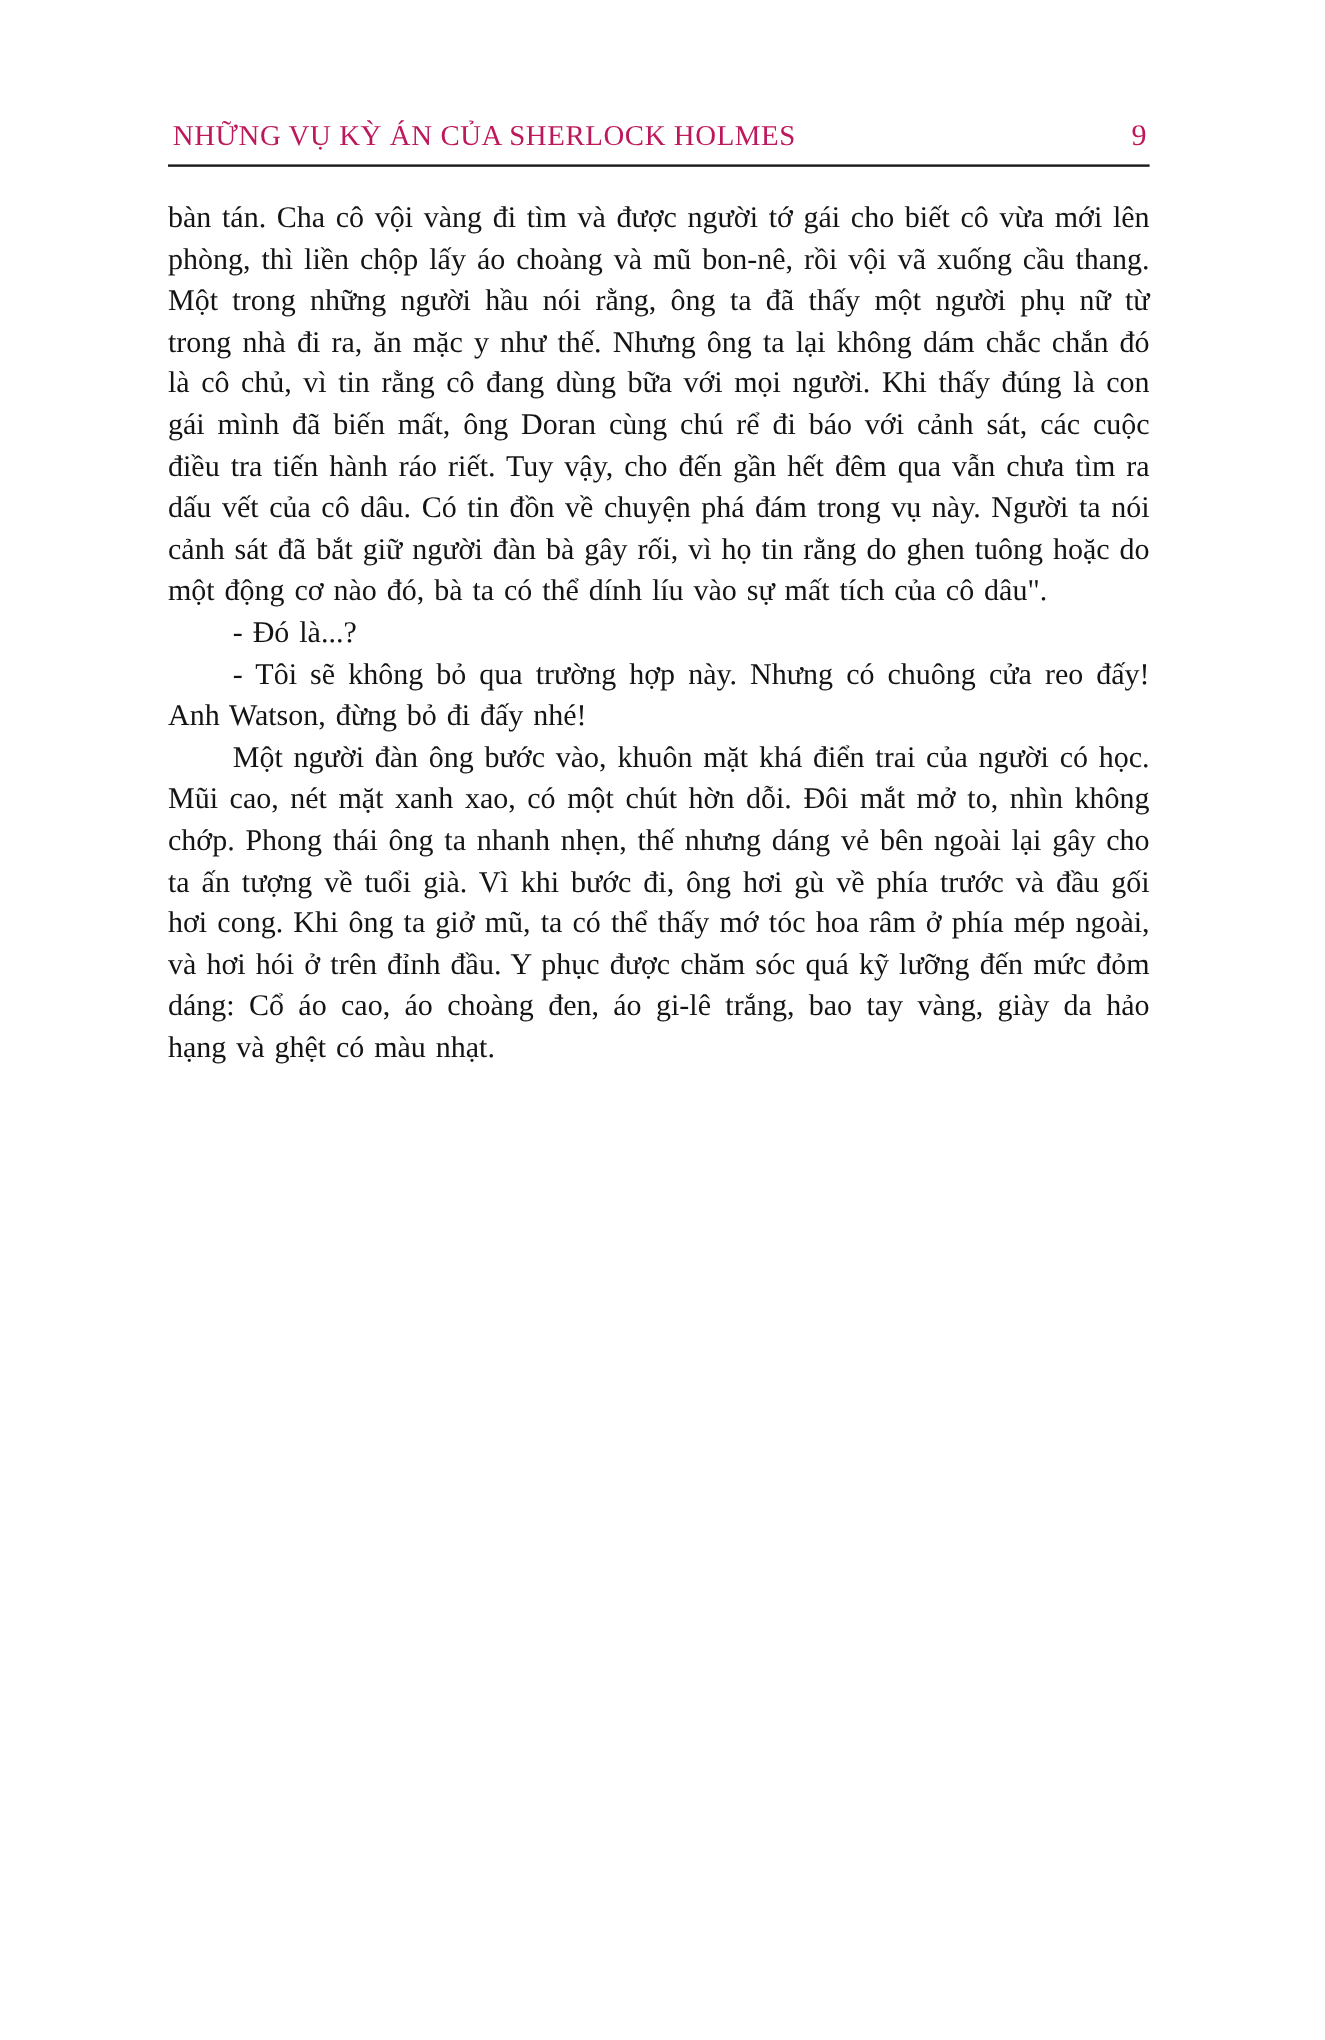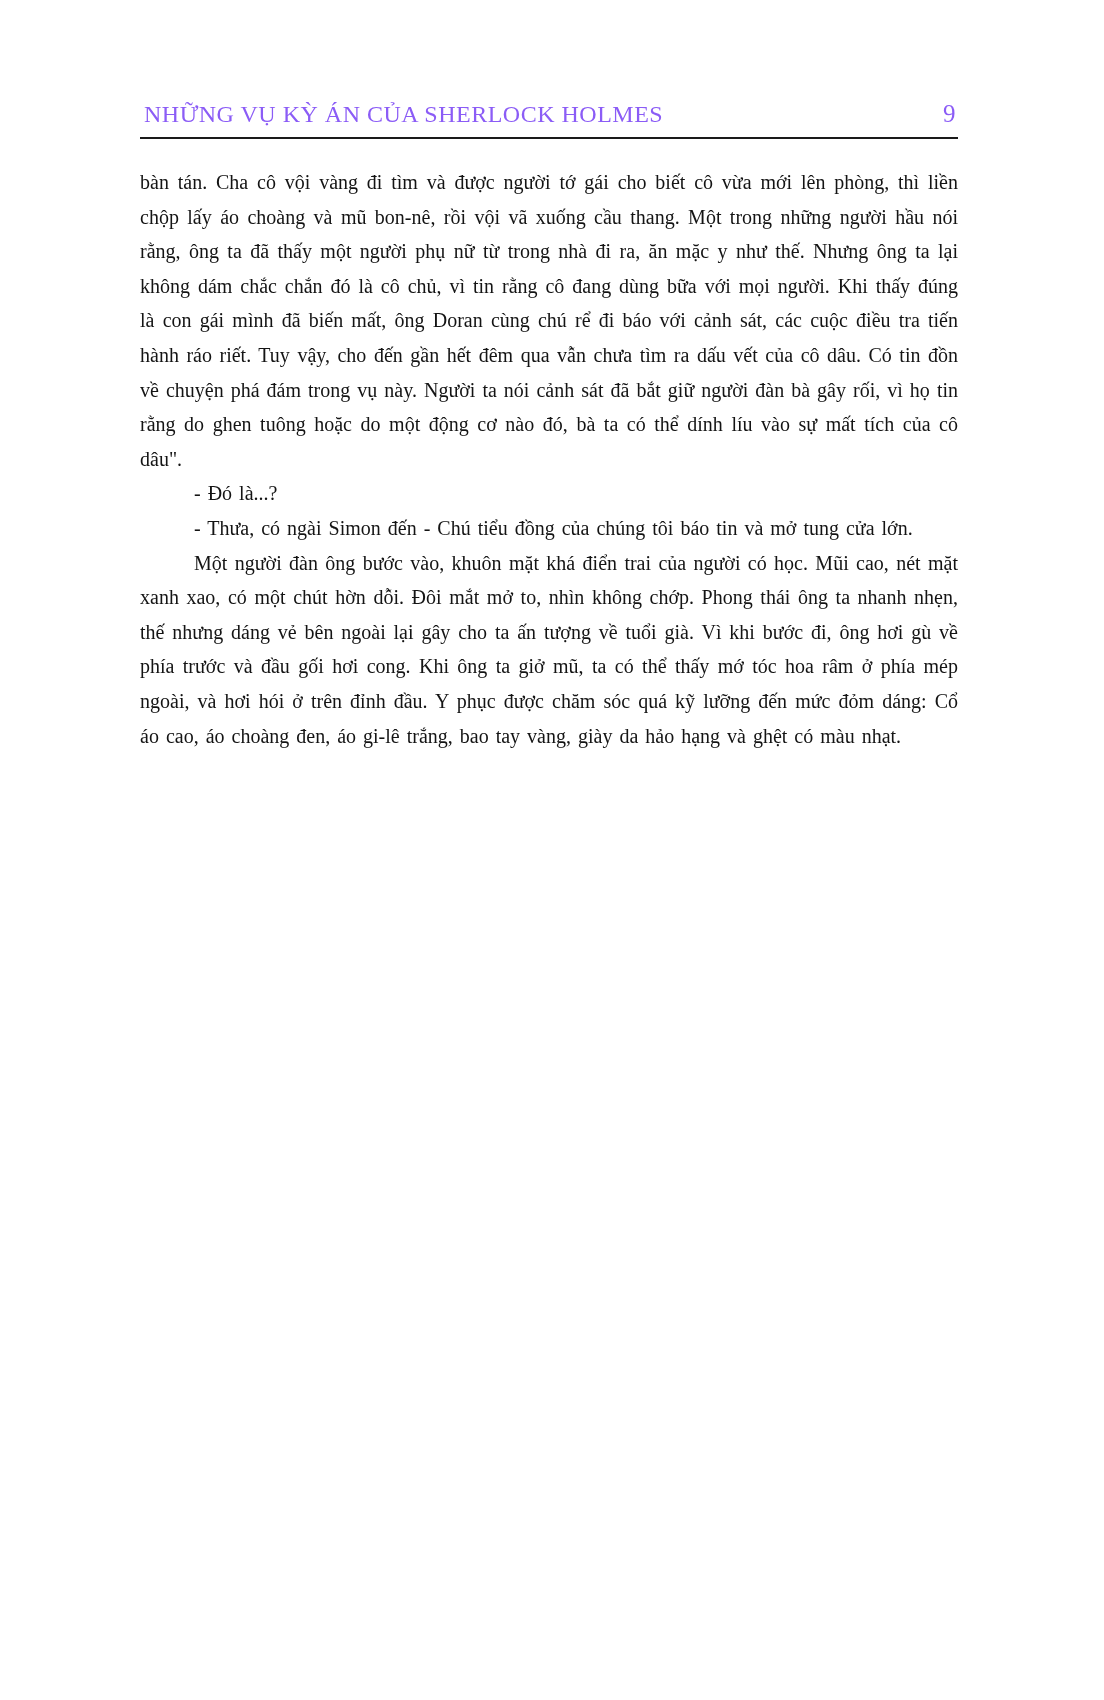--- a/index.html
+++ b/index.html
@@ -18,37 +18,37 @@
     box-sizing: border-box;
     padding: 100px 146px 60px 140px;
     overflow: hidden;
   }
   .running-head {
     display: flex;
     justify-content: space-between;
     align-items: flex-end;
     font-size: 24px;
     letter-spacing: 0.5px;
-    color: #8b5cf6;
+    color: #be185d;
   }
   .running-head .title {
     padding-left: 4px;
   }
   .running-head .pagenum {
     font-size: 25px;
     padding-right: 2px;
   }
   .head-rule {
     border: 0;
     border-top: 2.5px solid #1a1a1a;
     margin: 9px 0 0 0;
   }
   .body-text {
     margin-top: 26px;
-    font-size: 20px;
+    font-size: 25px;
     line-height: 34.6px;
     text-align: justify;
     word-spacing: 2px;
   }
   .body-text p {
     margin: 0;
     padding: 0;
   }
   .body-text p.indent {
     text-indent: 54px;
@@ -59,16 +59,16 @@
 
 <div class="page">
   <div class="running-head">
     <span class="title">NHỮNG VỤ KỲ ÁN CỦA SHERLOCK HOLMES</span>
     <span class="pagenum">9</span>
   </div>
   <hr class="head-rule">
   <div class="body-text" id="paragraphs">
       <p>bàn tán. Cha cô vội vàng đi tìm và được người tớ gái cho biết cô vừa mới lên phòng, thì liền chộp lấy áo choàng và mũ bon-nê, rồi vội vã xuống cầu thang. Một trong những người hầu nói rằng, ông ta đã thấy một người phụ nữ từ trong nhà đi ra, ăn mặc y như thế. Nhưng ông ta lại không dám chắc chắn đó là cô chủ, vì tin rằng cô đang dùng bữa với mọi người. Khi thấy đúng là con gái mình đã biến mất, ông Doran cùng chú rể đi báo với cảnh sát, các cuộc điều tra tiến hành ráo riết. Tuy vậy, cho đến gần hết đêm qua vẫn chưa tìm ra dấu vết của cô dâu. Có tin đồn về chuyện phá đám trong vụ này. Người ta nói cảnh sát đã bắt giữ người đàn bà gây rối, vì họ tin rằng do ghen tuông hoặc do một động cơ nào đó, bà ta có thể dính líu vào sự mất tích của cô dâu".</p>
       <p class="indent">- Đó là...?</p>
-      <p class="indent">- Thưa, có ngài Simon đến - Chú tiểu đồng của chúng tôi báo tin và mở tung cửa lớn.</p>
+      <p class="indent">- Tôi sẽ không bỏ qua trường hợp này. Nhưng có chuông cửa reo đấy! Anh Watson, đừng bỏ đi đấy nhé!</p>
       <p class="indent">Một người đàn ông bước vào, khuôn mặt khá điển trai của người có học. Mũi cao, nét mặt xanh xao, có một chút hờn dỗi. Đôi mắt mở to, nhìn không chớp. Phong thái ông ta nhanh nhẹn, thế nhưng dáng vẻ bên ngoài lại gây cho ta ấn tượng về tuổi già. Vì khi bước đi, ông hơi gù về phía trước và đầu gối hơi cong. Khi ông ta giở mũ, ta có thể thấy mớ tóc hoa râm ở phía mép ngoài, và hơi hói ở trên đỉnh đầu. Y phục được chăm sóc quá kỹ lưỡng đến mức đỏm dáng: Cổ áo cao, áo choàng đen, áo gi-lê trắng, bao tay vàng, giày da hảo hạng và ghệt có màu nhạt.</p>
     </div>
 </div>
 
 </body></html>

